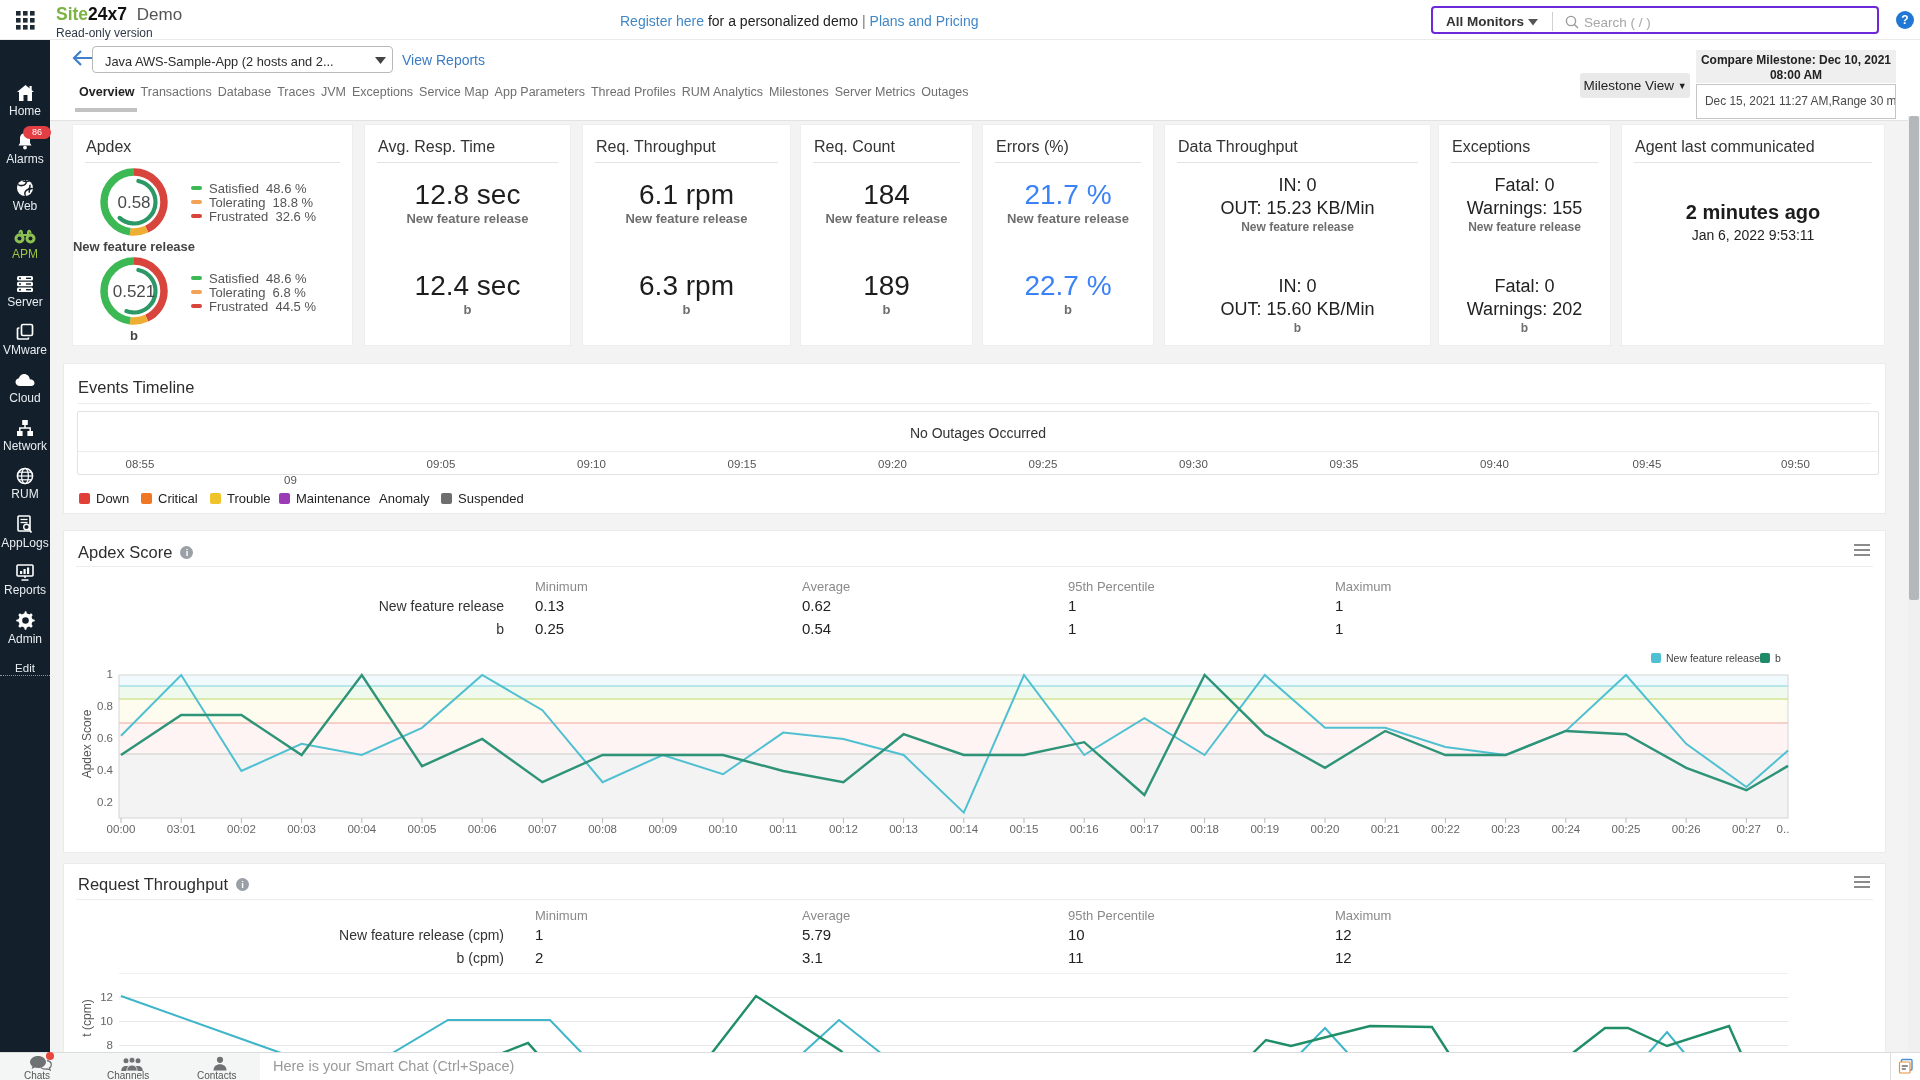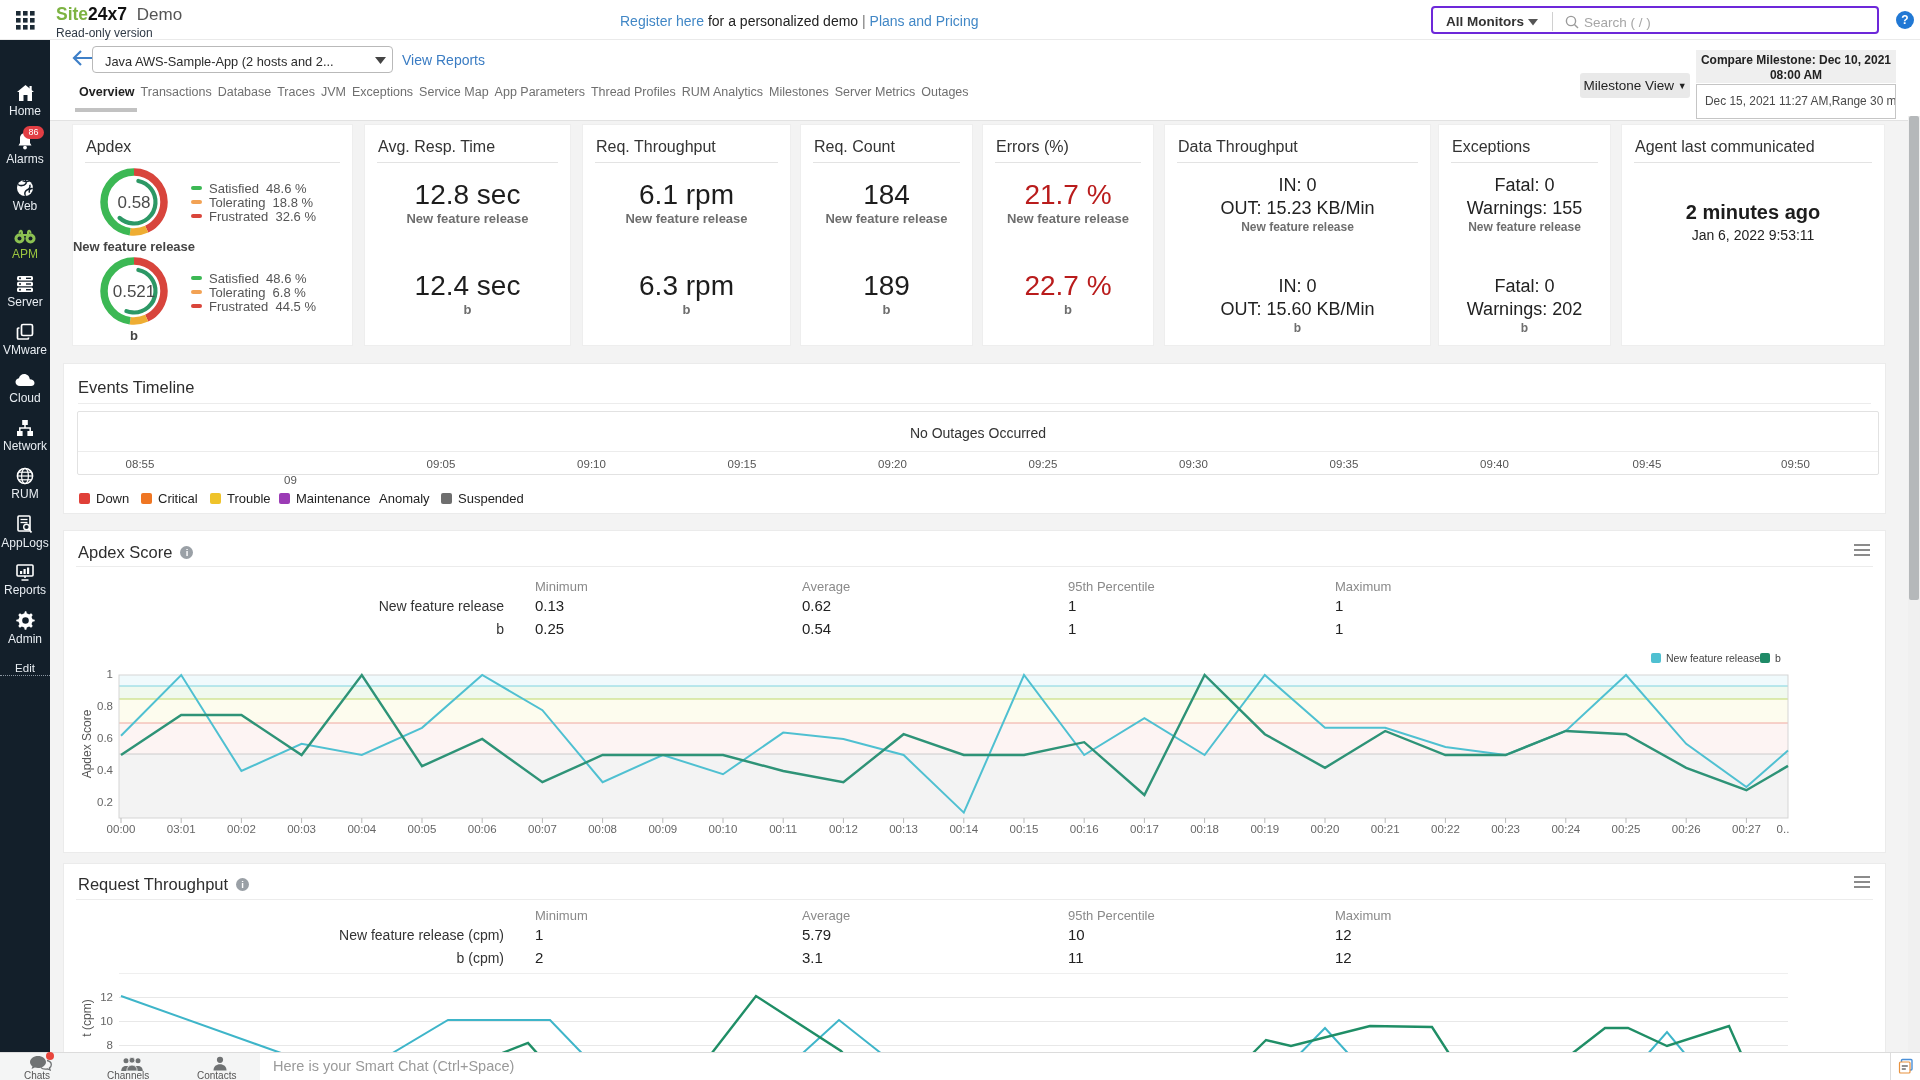--- a/index.html
+++ b/index.html
@@ -16,21 +16,21 @@
 
 #subhdr { position:absolute; left:50px; top:40px; width:1870px; height:81px; background:#fff; border-bottom:1px solid #e2e2e2; z-index:20; }
 
 .panel { position:absolute; background:#fff; border:1px solid #ebebeb; }
 .card { position:absolute; background:#fff; border:1px solid #eeeeee; top:124px; height:222px; }
 .ctitle { position:absolute; left:13px; top:13px; font-size:16px; color:#333; }
 .chr { position:absolute; left:12px; right:12px; top:37px; border-top:1px solid #e3e3e3; }
 .big { position:absolute; width:100%; text-align:center; font-size:28px; color:#1d1d1d; }
 .sub { position:absolute; width:100%; text-align:center; font-size:13px; font-weight:bold; color:#6e6e6e; }
 .med { position:absolute; width:100%; text-align:center; font-size:18px; color:#222; }
-.red { color:#b91c1c; }
+.red { color:#3b82f6; }
 .ptitle { font-size:16.5px; color:#2e2e2e; position:absolute; }
 .info { display:inline-block; width:13px; height:13px; background:#9aa0a6; border-radius:50%; color:#fff; font-size:9.5px; font-weight:bold; text-align:center; line-height:13px; vertical-align:2px; margin-left:8px; }
 .ham { position:absolute; width:16px; height:12px; border-top:2px solid #8b8b8b; border-bottom:2px solid #8b8b8b; }
 .ham:before { content:""; position:absolute; left:0; right:0; top:3px; border-top:2px solid #8b8b8b; }
 .thead { position:absolute; font-size:13px; color:#8a8a8a; }
 .tval { position:absolute; font-size:15px; color:#222; }
 .tlab { position:absolute; font-size:14px; color:#333; text-align:right; }
 .xlab { position:absolute; font-size:11.5px; color:#666; transform:translateX(-50%); }
 .ylab { position:absolute; font-size:11.5px; color:#666; text-align:right; width:30px; }
 
@@ -78,21 +78,21 @@
         <rect x="13.5" y="2" width="2.2" height="4" fill="#fff"></rect>
       </svg>
     <span class="lbl">Home</span>
   </div>
   <div class="snav" style="top:91px">
     <svg width="18" height="19" viewBox="0 0 18 19">
         <path d="M9 2 C5.7 2 4 4.4 4 7.5 L4 12 L2.5 14.5 L15.5 14.5 L14 12 L14 7.5 C14 4.4 12.3 2 9 2 Z" fill="#fff"></path>
         <circle cx="9" cy="16.6" r="1.9" fill="#fff"></circle>
       </svg>
     <span class="lbl">Alarms</span>
-    <div class="abs" style="left:23px;top:-5px;min-width:21px;height:13px;background:#e23e44;border-radius:7px;color:#fff;font-size:9px;line-height:13px;text-align:center;padding:0 2px;">86</div>
+    <div class="abs" style="left:23px;top:-5px;min-width:21px;height:13px;background:#e23e44;border-radius:7px;color:#fff;font-size:9px;line-height:13px;text-align:center;padding:0 9px;">86</div>
   </div>
   <div class="snav" style="top:139px">
     <svg width="18" height="18" viewBox="0 0 18 18">
         <circle cx="9" cy="9" r="8" fill="#fff"></circle>
         <path d="M6.5 1.6 C9 3 12 2.6 13.5 1.9 M2 5.5 C4.5 7.5 8 6.5 9.5 5 C11 3.5 10 2 9 1.2 M9.5 16.8 C8 14.5 9 12 11 11 C13 10 14.5 8 13.8 5.8 M16.8 9.5 C14 9 12.5 11.5 13.5 13.8" stroke="#131f2a" stroke-width="1.5" fill="none"></path>
       </svg>
     <span class="lbl">Web</span>
   </div>
   <div class="snav" style="top:187px">
     <svg width="22" height="18" viewBox="0 0 22 18">

